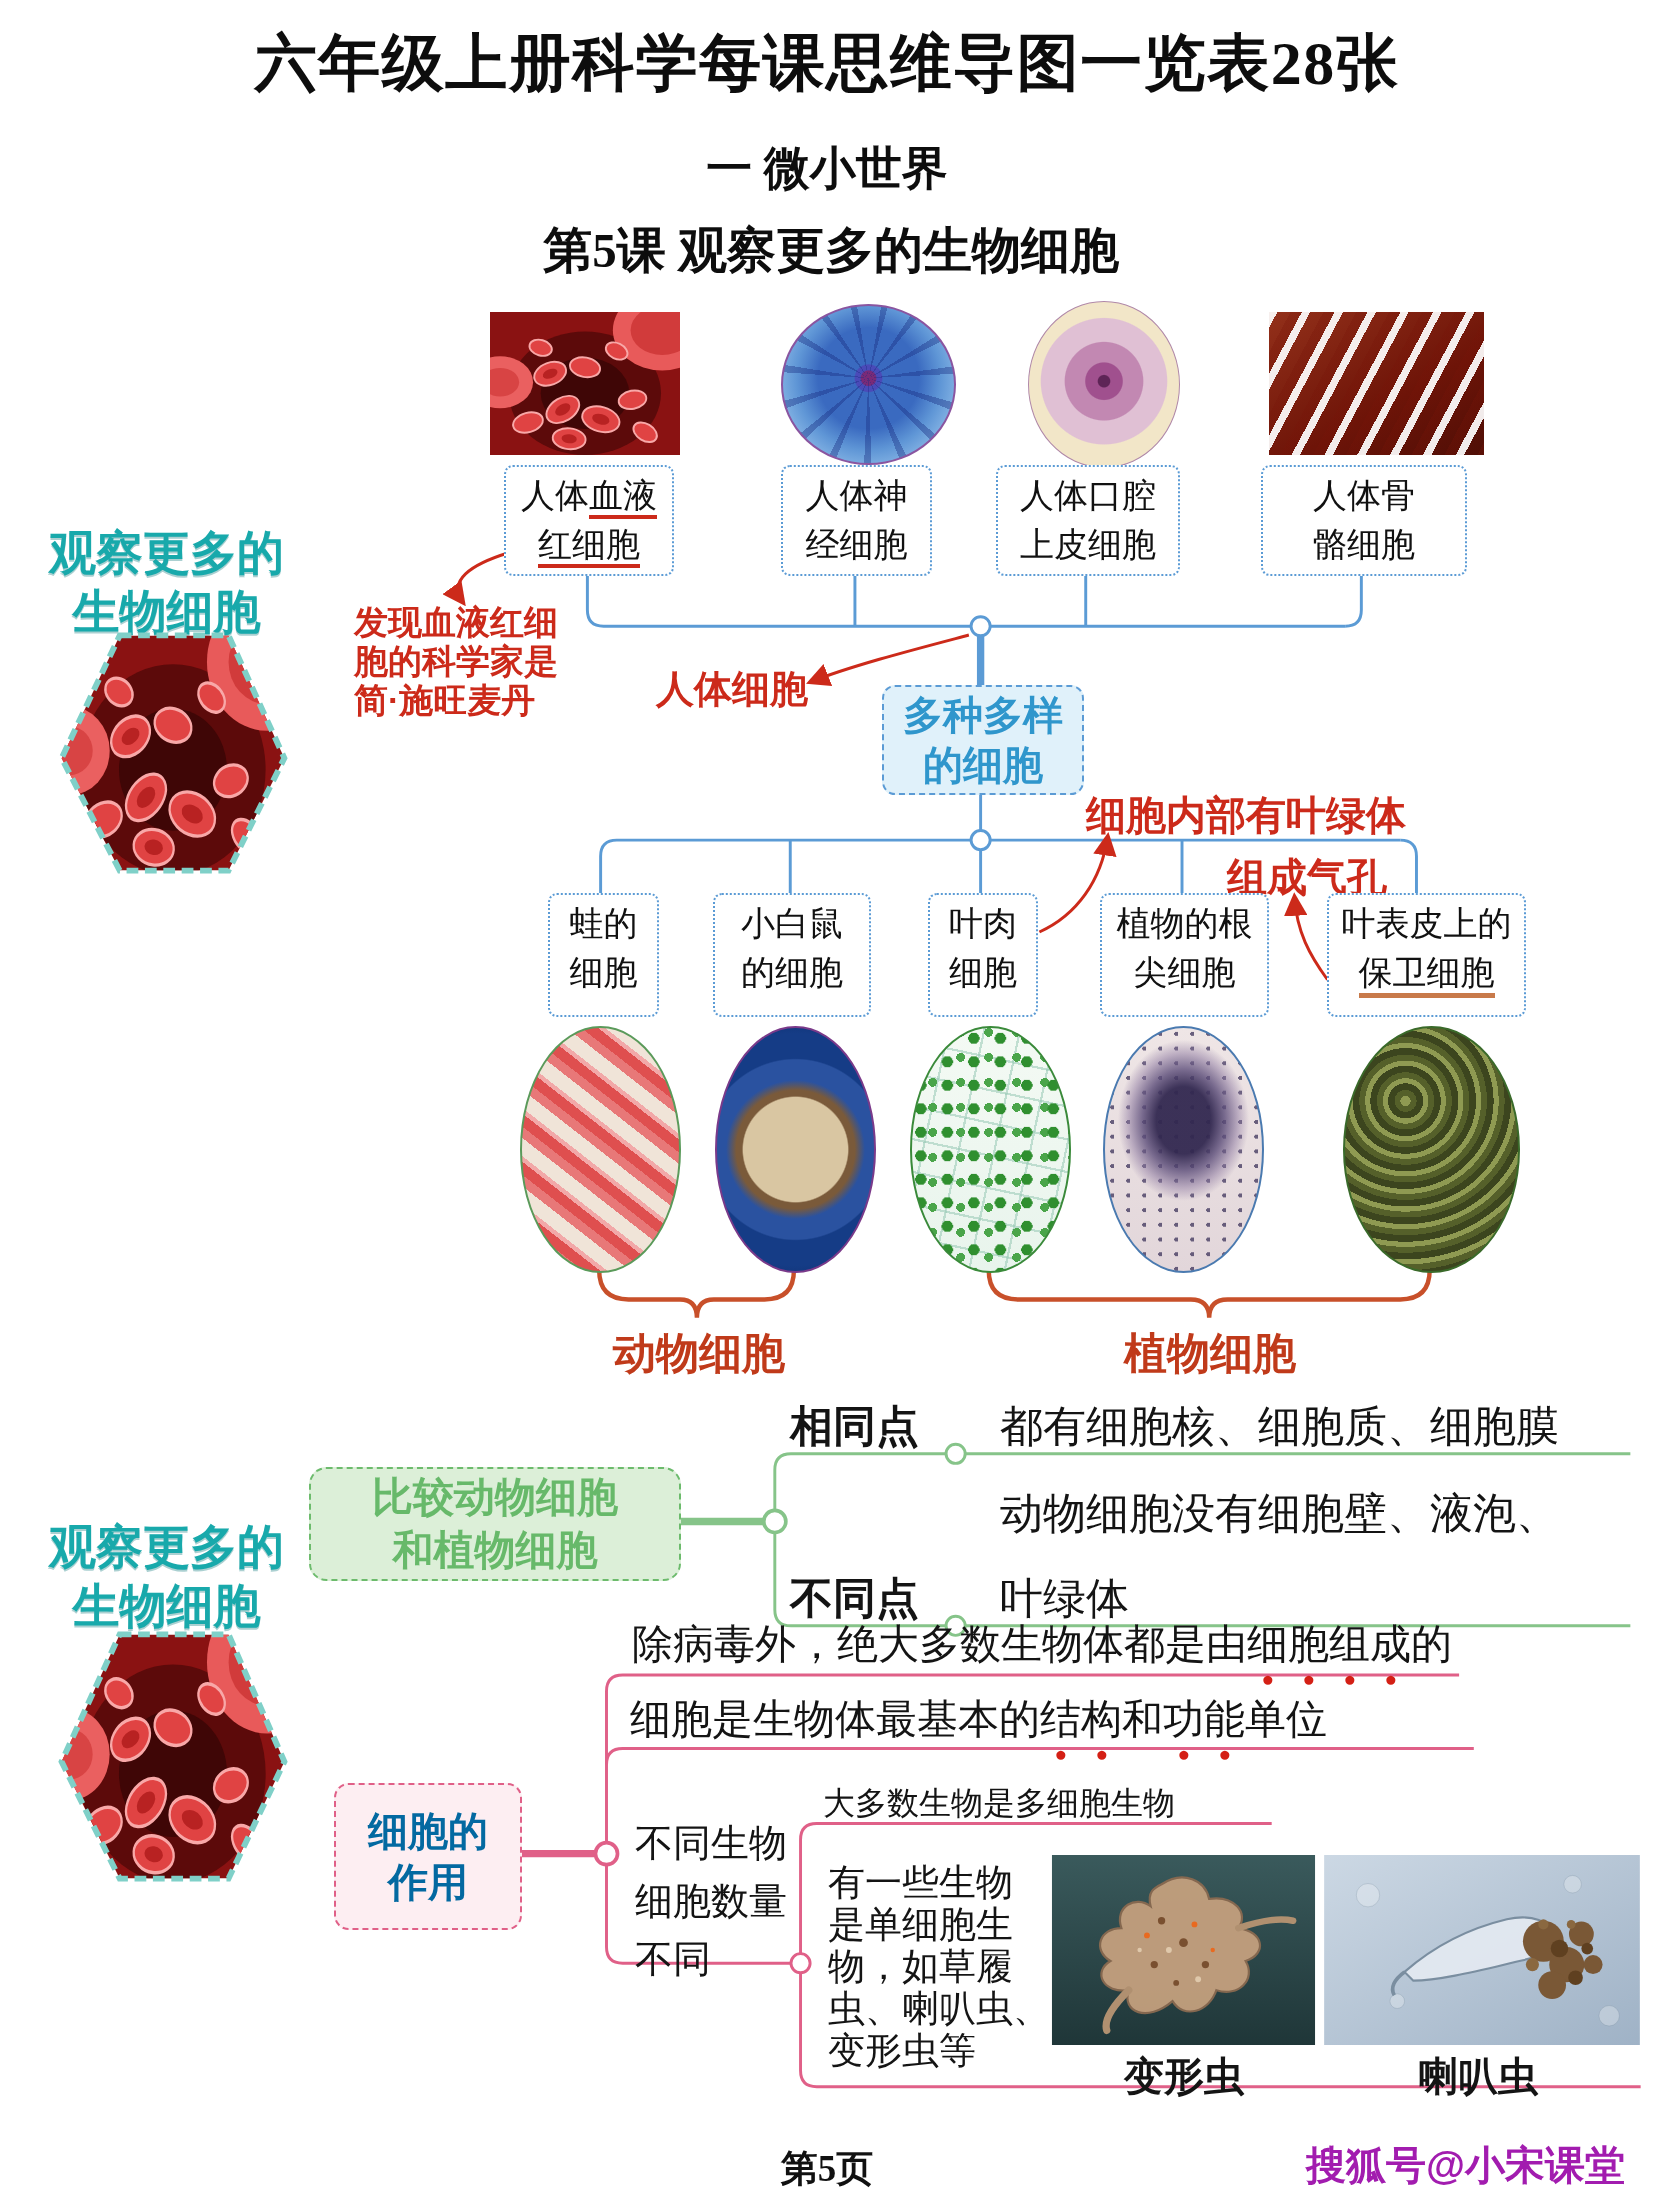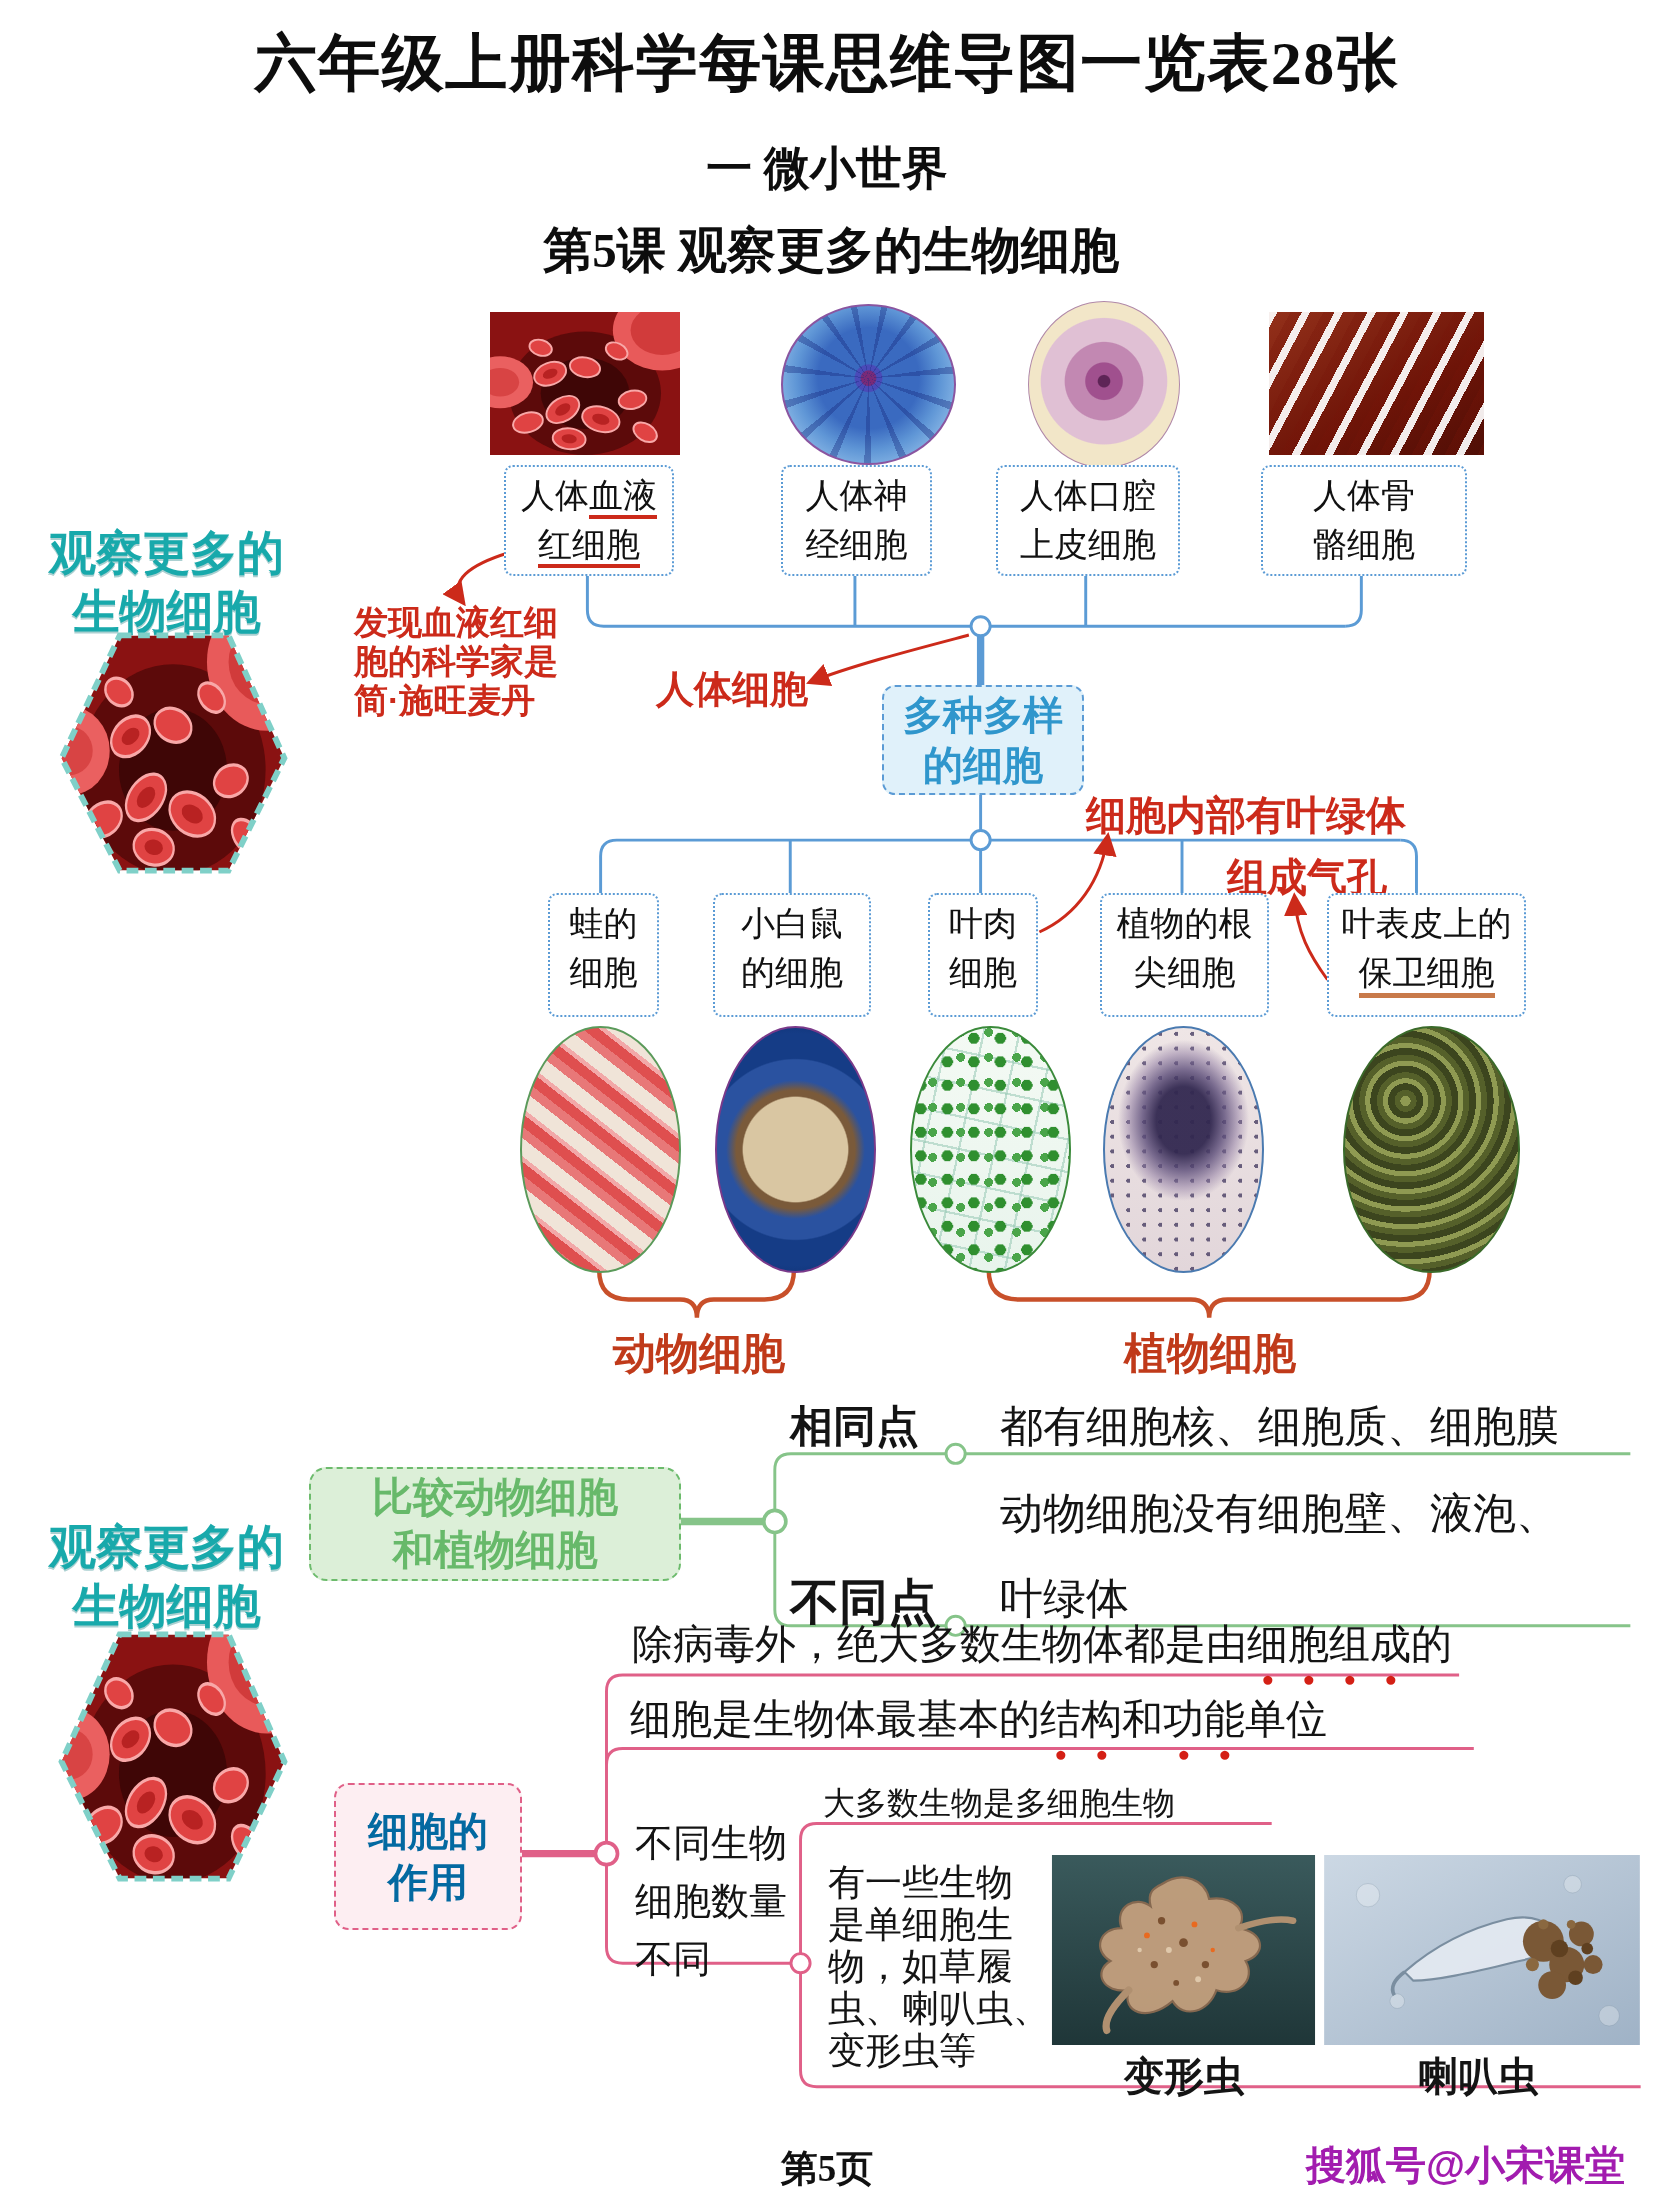--- a/index.html
+++ b/index.html
@@ -248,21 +248,21 @@
   <div class="abs orange-note nowrap" style="left:613px;top:1325px;font-size:43px;">动物细胞</div>
   <div class="abs orange-note nowrap" style="left:1124px;top:1325px;font-size:43px;">植物细胞</div>
 
   <div class="abs node-green" style="left:309px;top:1467px;width:368px;height:110px;">
     <div>比较动物细胞</div>
     <div>和植物细胞</div>
   </div>
   <div class="abs btext nowrap" style="left:790px;top:1398px;font-size:43px;font-weight:700;">相同点</div>
   <div class="abs btext nowrap" style="left:1000px;top:1398px;font-size:43px;">都有细胞核、细胞质、细胞膜</div>
   <div class="abs btext nowrap" style="left:1000px;top:1485px;font-size:43px;">动物细胞没有细胞壁、液泡、</div>
-  <div class="abs btext nowrap" style="left:790px;top:1570px;font-size:49px;font-weight:700;">不同点</div>
+  <div class="abs btext nowrap" style="left:790px;top:1570px;font-size:43px;font-weight:700;">不同点</div>
   <div class="abs btext nowrap" style="left:1000px;top:1570px;font-size:43px;">叶绿体</div>
 
   <div class="abs teal-label" style="top:1517px;">
     <div>观察更多的</div>
     <div>生物细胞</div>
   </div>
   <svg class="abs" style="left:57px;top:1630px" width="232" height="253" viewBox="0 0 315 344">
     <clipPath id="hexClip2">
         <polygon points="85,6 233,6 309,179 233,338 85,338 6,179"></polygon>
       </clipPath>

